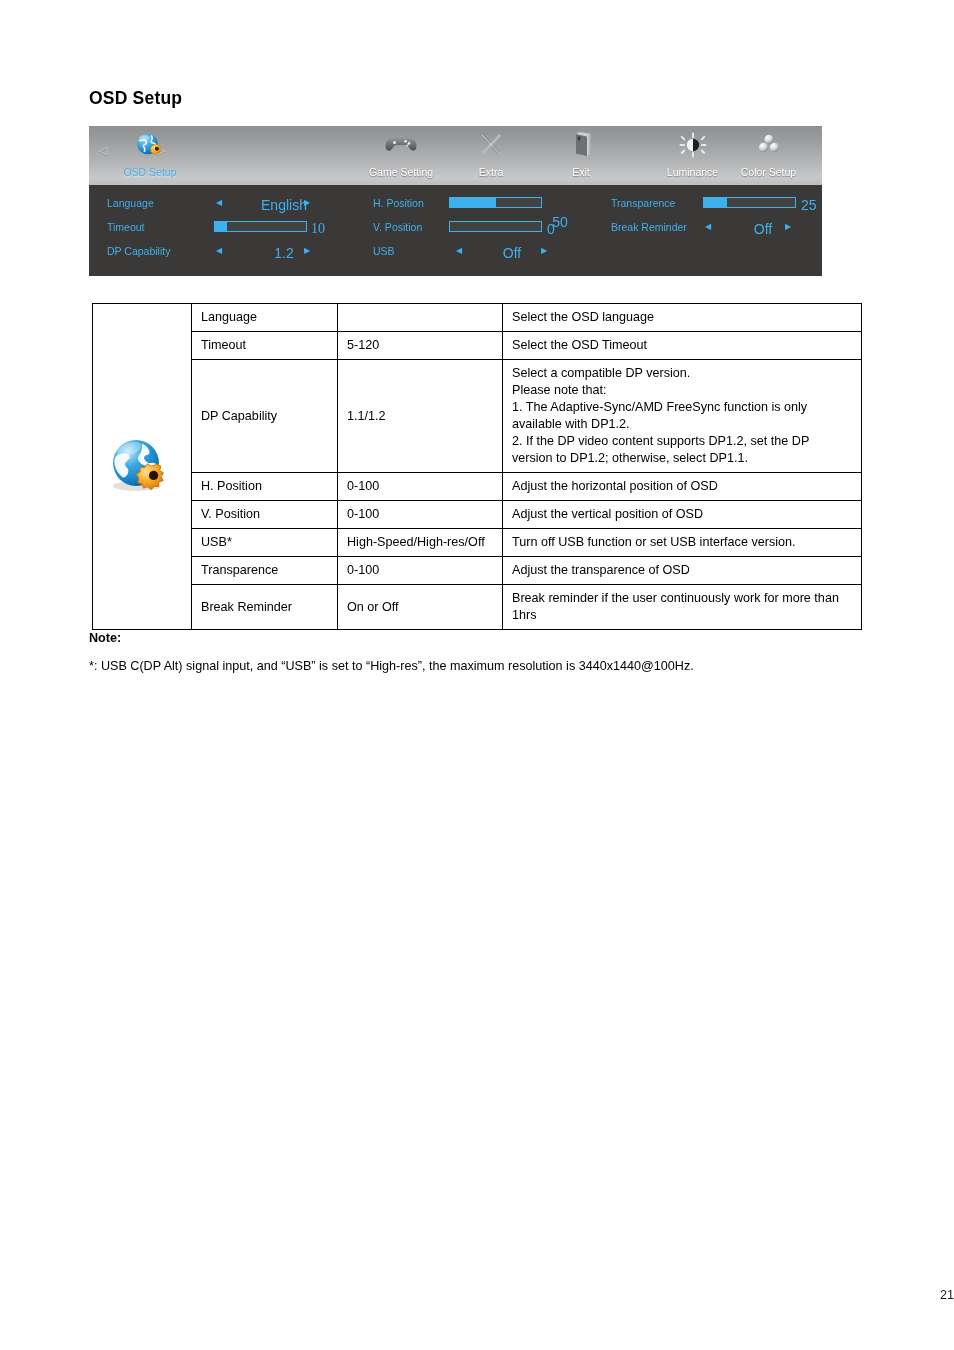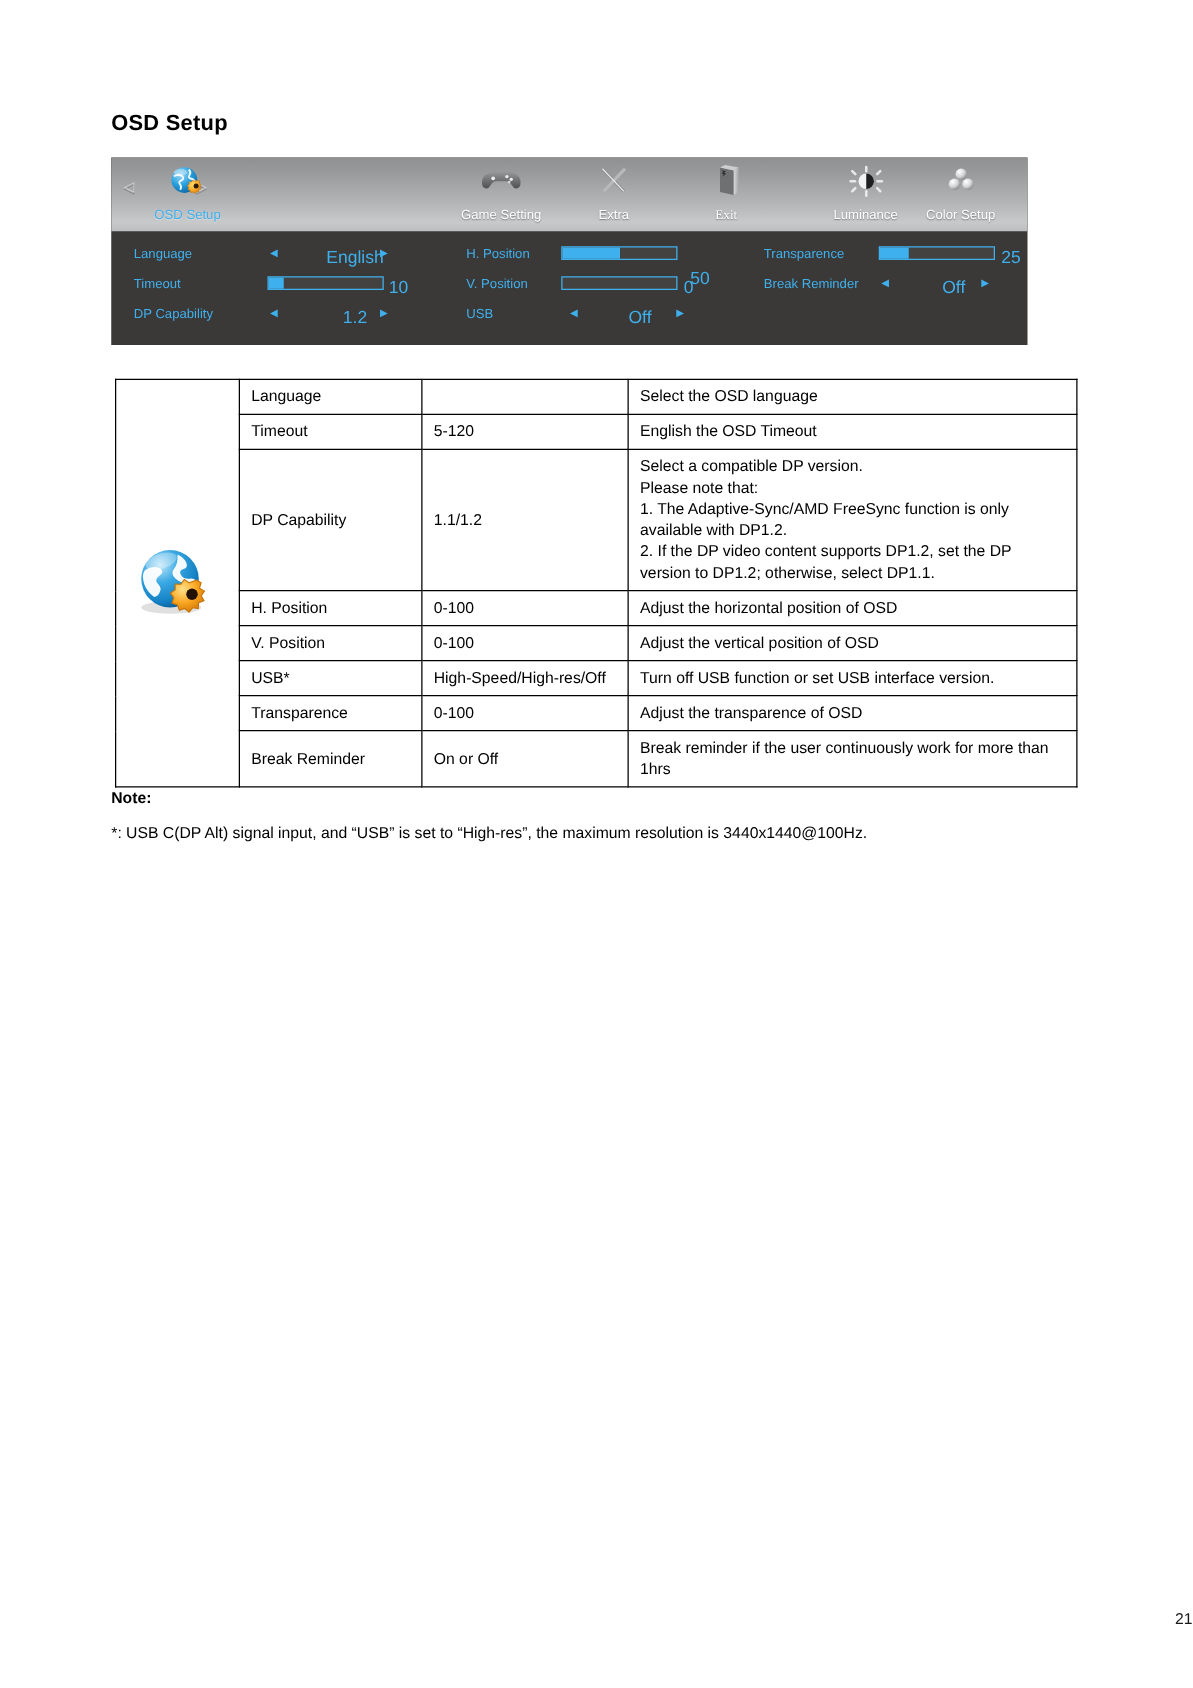--- a/index.html
+++ b/index.html
@@ -255,21 +255,21 @@
           <path d="M7 7 q5 -2.5 11 -2.5 q6 0 11 2.5 q4 1.6 4.4 6.2 q.4 4.6 -2.6 5.4 q-2.6 .7 -4.4 -2.6 q-1.6 -2.9 -4.4 -3 l-8 0 q-2.8 .1 -4.4 3 q-1.8 3.3 -4.4 2.6 q-3 -.8 -2.6 -5.4 Q2.9 8.6 7 7 z" fill="url(#gp1)"></path>
           <circle cx="11.5" cy="10.6" r="1.5" fill="#efefef"></circle>
           <circle cx="22.5" cy="9.2" r="1.3" fill="#efefef"></circle>
           <circle cx="26" cy="11.4" r="1.3" fill="#efefef"></circle>
           <circle cx="24.3" cy="13.6" r="1.1" fill="#d9d9d9"></circle>
         </svg>
       </div>
       <div class="tab-label">Game Setting</div>
     </div>
 
-    <div class="osd-tab" style="left:447px; width:90px;font-family:Liberation Serif, serif;">
+    <div class="osd-tab" style="left:447px; width:90px;">
       <div class="tab-icon">
         <svg class="icon-svg" width="24" height="26" viewBox="0 0 24 26">
           <defs>
             <linearGradient id="ex1" x1="0" y1="0" x2="1" y2="0">
               <stop offset="0%" stop-color="#d8d9da"></stop>
               <stop offset="100%" stop-color="#a3a5a6"></stop>
             </linearGradient>
           </defs>
           <path d="M7 2 L18 4.4 L18 24 L7 21.6 Z" fill="#6e7071"></path>
           <path d="M18 4.4 L22 2 L22 21.4 L18 24 Z" fill="url(#ex1)"></path>
@@ -331,21 +331,21 @@
 
     <div class="osd-item" style="left:18px; top:12px;">Language</div>
     <span class="osd-tri" style="left:127px; top:13px;">◀</span>
     <div class="osd-val" style="left:155px; top:12px; width:80px;">English</div>
     <span class="osd-tri" style="left:215px; top:13px;">▶</span>
 
     <div class="osd-item" style="left:18px; top:36px;">Timeout</div>
     <div class="bar" style="left:125px; top:36px; width:93px;">
         <i style="width:13%"></i>
       </div>
-    <div class="osd-val" style="left:222px; top:36px; width:26px; text-align:left;">10</div>
+    <div class="osd-val" style="left:222px; top:36px; width:26px; text-align:left;font-family:Liberation Serif, serif;">10</div>
 
     <div class="osd-item" style="left:18px; top:60px;">DP Capability</div>
     <span class="osd-tri" style="left:127px; top:61px;">◀</span>
     <div class="osd-val" style="left:155px; top:60px; width:80px;">1.2</div>
     <span class="osd-tri" style="left:215px; top:61px;">▶</span>
 
     <div class="osd-item" style="left:284px; top:12px;">H. Position</div>
     <div class="bar" style="left:360px; top:12px; width:93px;">
         <i style="width:50%"></i>
       </div>
@@ -409,21 +409,21 @@
           </svg>
         </div>
       </td>
       <td class="col-name">Language</td>
       <td class="col-range"></td>
       <td class="col-desc">Select the OSD language</td>
     </tr>
     <tr>
       <td class="col-name">Timeout</td>
       <td class="col-range">5-120</td>
-      <td class="col-desc">English the OSD Timeout</td>
+      <td class="col-desc">Select the OSD Timeout</td>
     </tr>
     <tr>
       <td class="col-name">DP Capability</td>
       <td class="col-range">1.1/1.2</td>
       <td class="col-desc cell-multiline" style="white-space:pre-line;">Select a compatible DP version.
 Please note that:
 1. The Adaptive-Sync/AMD FreeSync  function is only available with DP1.2.
 2. If the DP video content supports DP1.2, set the DP version to DP1.2; otherwise, select DP1.1.</td>
     </tr>
     <tr>

